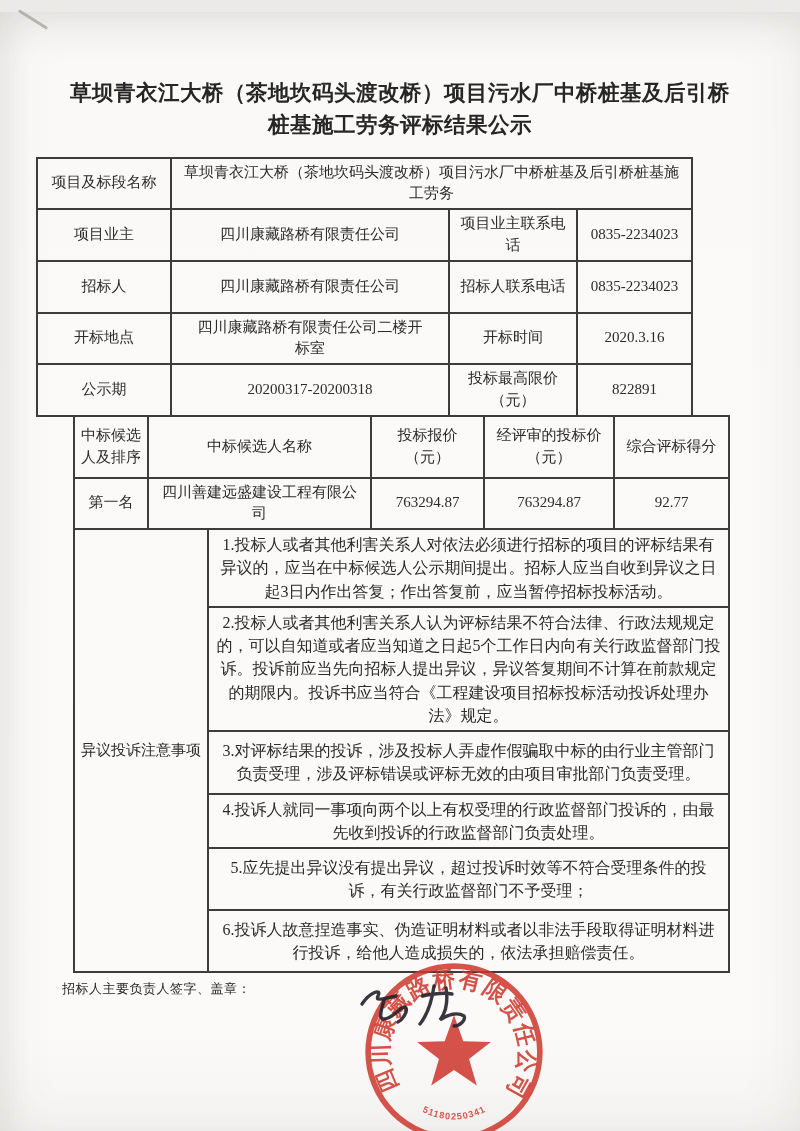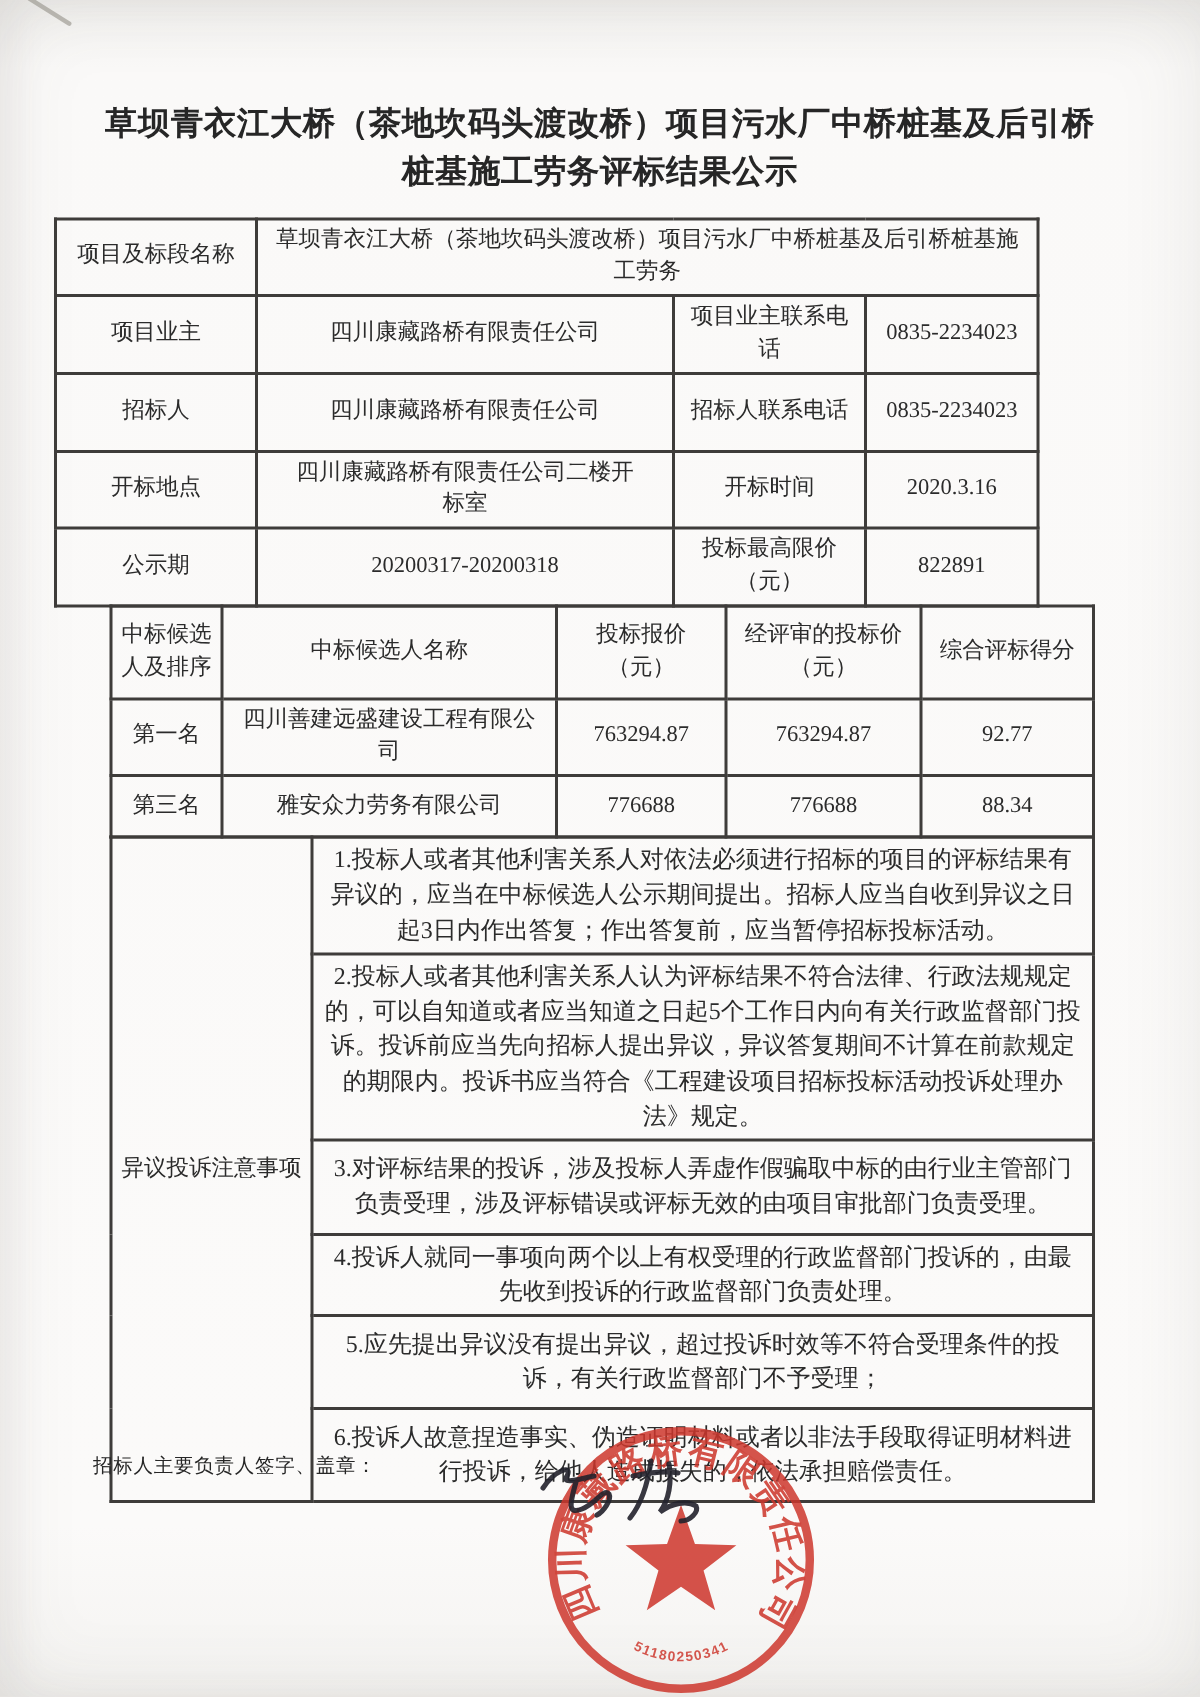--- a/index.html
+++ b/index.html
@@ -14,24 +14,24 @@
     position:relative;
     width:800px;height:1131px;
     background:linear-gradient(180deg,#f2f1ef 0%, #faf9f8 4%, #fbfaf9 90%, #f4f3f1 100%);
     box-shadow:inset 0 0 55px rgba(90,85,80,0.10), inset 12px 0 22px rgba(90,85,80,0.05);
   }
   .crease{
     position:absolute;left:16px;top:6px;width:34px;height:3px;
     background:#9a968f;transform:rotate(32deg);opacity:.65;border-radius:2px;
   }
   h1.doc-title{
-    margin:0 auto;
+    margin:12px auto;
     padding-top:66px;
     width:664px;
-    font-family:Liberation Serif, serif;
+    font-family:Liberation Mono, monospace;
     font-weight:700;
     font-size:21.5px;
     line-height:1.5;
     text-align:center;
     color:#262626;
     letter-spacing:.5px;
   }
   table.tbl{
     border-collapse:collapse;
     table-layout:fixed;
@@ -144,27 +144,20 @@
       <th>经评审的投标价（元）</th>
       <th>综合评标得分</th>
     </tr>
     <tr class="r-h44">
       <td>第一名</td>
       <td>四川善建远盛建设工程有限公司</td>
       <td>763294.87</td>
       <td>763294.87</td>
       <td>92.77</td>
     </tr>
-    <tr class="r-h41">
-      <td>第三名</td>
-      <td>雅安众力劳务有限公司</td>
-      <td>776688</td>
-      <td>776688</td>
-      <td>88.34</td>
-    </tr>
   </tbody>
     </table>
 
   <table class="tbl" id="tbl-notice">
     <colgroup>
         <col style="width:134px">
         <col style="width:521px">
       </colgroup>
     <tbody>
         <tr class="nr1">

